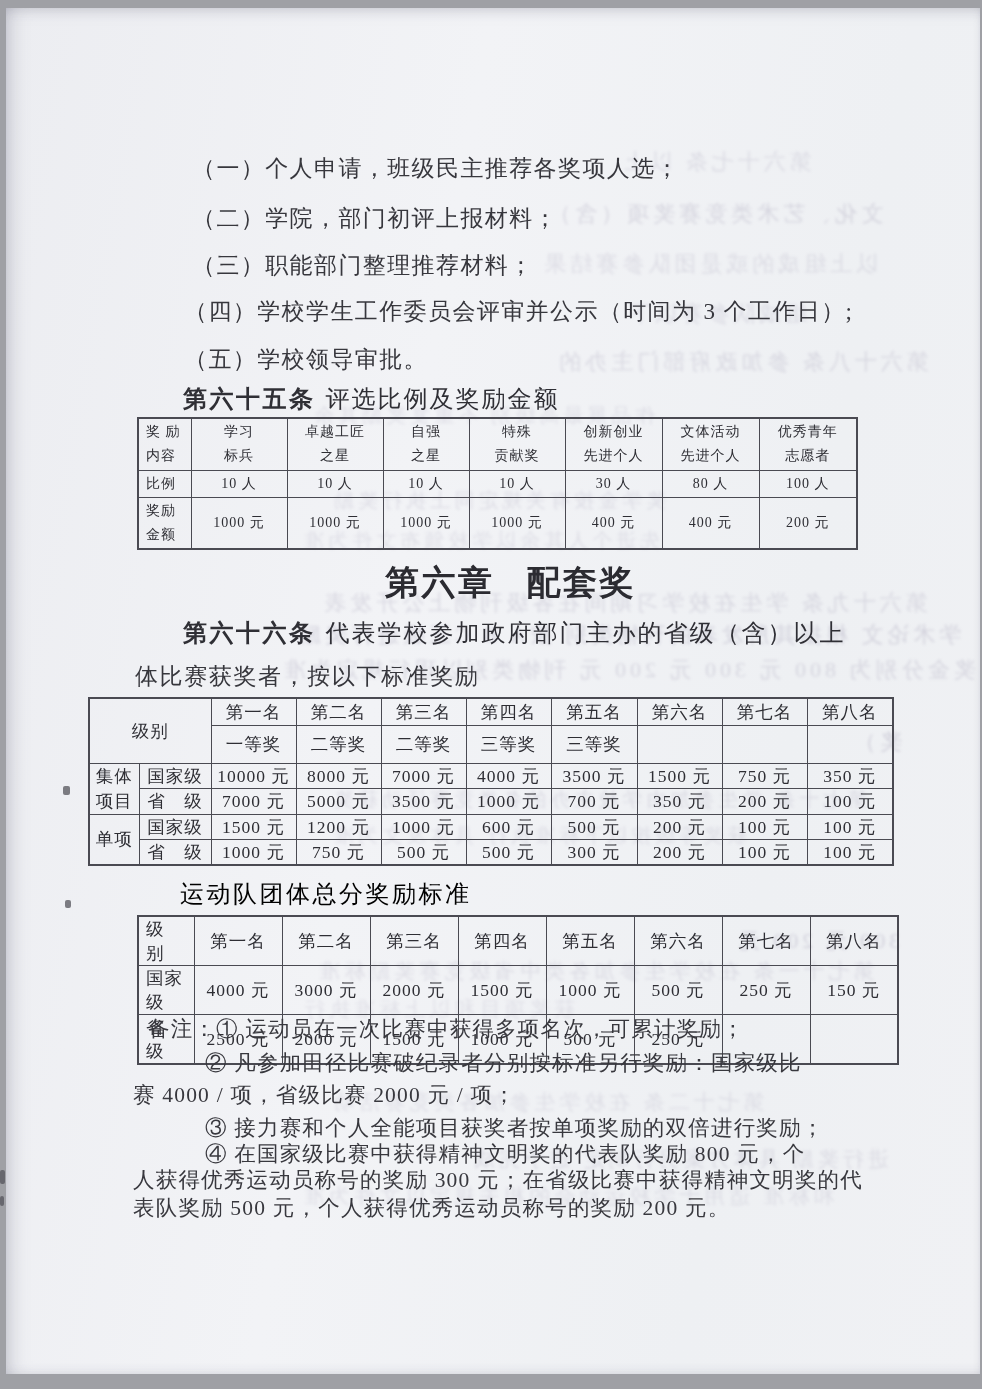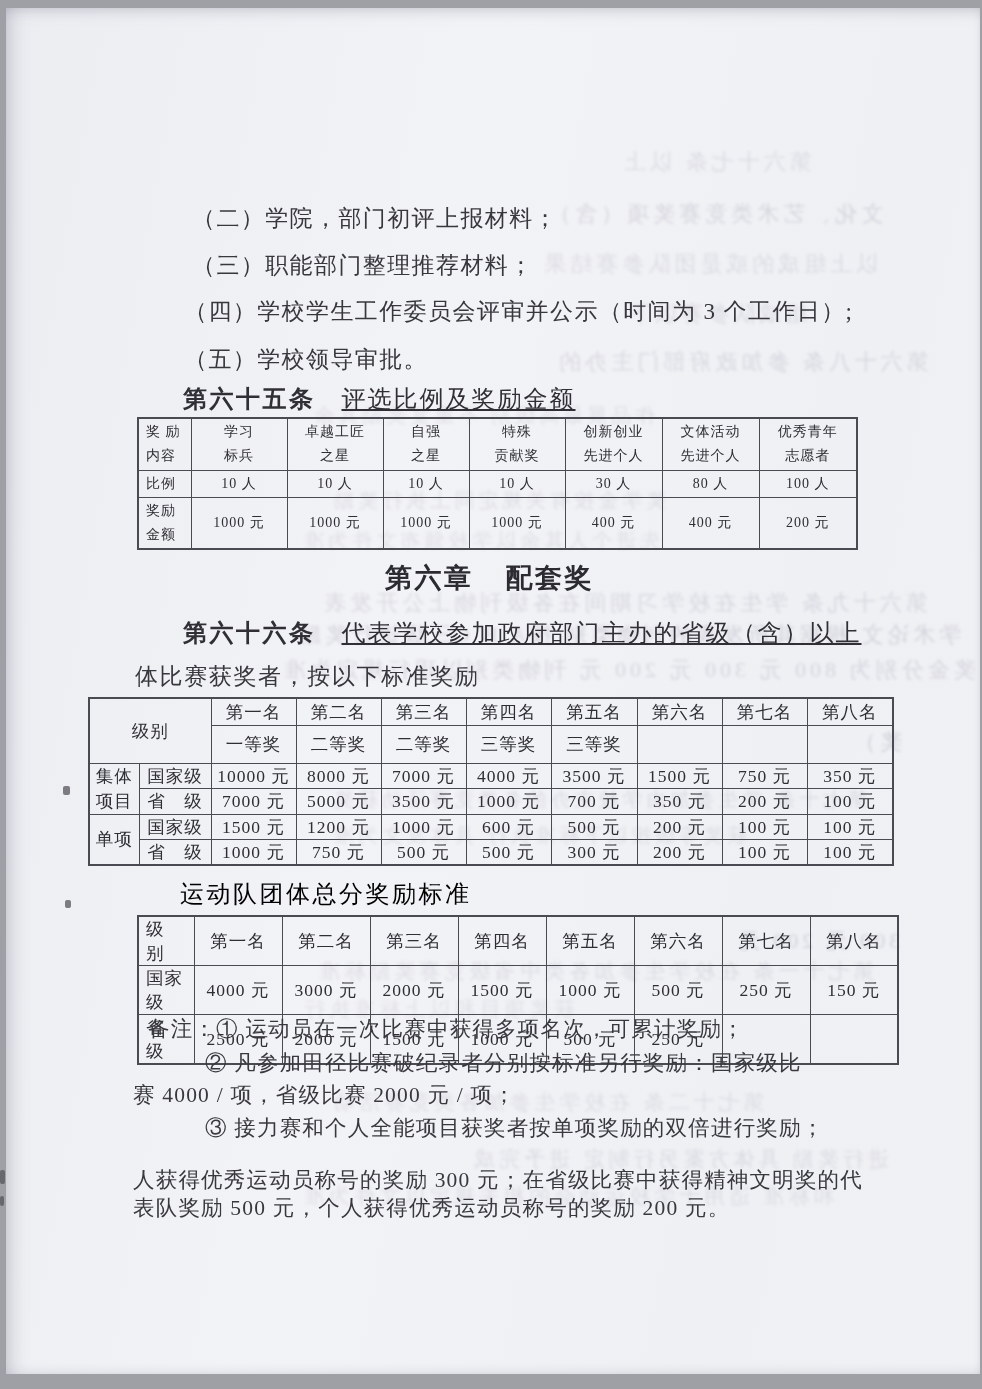--- a/index.html
+++ b/index.html
@@ -10,22 +10,22 @@
          box-shadow:inset 14px 0 22px -14px rgba(96,96,118,.40),
                     inset 0 12px 16px -12px rgba(110,110,130,.35),
                     inset -6px 0 10px -8px rgba(120,120,140,.22),
                     inset 0 -8px 12px -10px rgba(120,120,140,.25);}
   .artifacts{position:absolute;inset:0;}
   .content{position:absolute;inset:0;}
   .line{position:absolute;white-space:nowrap;}
   .step{font-size:23px;letter-spacing:1.4px;color:#37373d;}
   .art-head{font-size:24px;color:#2f2f35;}
   .art-num{font-weight:700;letter-spacing:2.5px;}
-  .art-title{margin-left:20px;letter-spacing:2px;text-decoration:underline;}
-  .chapter{font-size:27px;font-weight:700;letter-spacing:2.5px;color:#2b2b31;}
+  .art-title{margin-left:4px;letter-spacing:2px;}
+  .chapter{font-size:34px;font-weight:700;letter-spacing:2.5px;color:#2b2b31;}
   .chapter-gap{display:inline-block;width:32px;}
   .body-line{font-size:23px;letter-spacing:1.6px;color:#36363c;}
   .team-title{font-size:24px;letter-spacing:2.5px;color:#000000;}
   .note{font-size:21.5px;letter-spacing:1.2px;color:#38383e;}
   .pagenum{left:0;top:1272px;width:982px;text-align:center;
            font-family:"Liberation Sans","DejaVu Sans",sans-serif;
            font-size:17px;color:#46464c;letter-spacing:1px;}
   table{position:absolute;border-collapse:collapse;table-layout:fixed;
         border:2px solid #4a4a52;background:transparent;}
   td{border:1px solid #4a4a52;text-align:center;vertical-align:middle;
@@ -67,20 +67,21 @@
       <span class="bleed" style="left: 470px; top: 1145px; font-size: 21px; opacity: 0.2;">进行奖励 具体方案另行制定 进予完成</span>
       <span class="bleed" style="left: 300px; top: 1182px; font-size: 21px; opacity: 0.18;">和标准 适用于学校运动会的相关规定以文件为准</span>
       <div class="speck" style="left: 63px; top: 786px; width: 7px; height: 9px;"></div>
       <div class="speck" style="left: 65px; top: 900px; width: 6px; height: 8px;"></div>
       <div class="speck" style="left: 0px; top: 1170px; width: 5px; height: 14px;"></div>
       <div class="speck" style="left: 0px; top: 1196px; width: 4px; height: 10px;"></div>
     </div>
 
   <div class="content">
 
+    <div class="line step" style="left:192px;top:153px">（一）个人申请，班级民主推荐各奖项人选；</div>
     <div class="line step" style="left:192px;top:203px">（二）学院，部门初评上报材料；</div>
     <div class="line step" style="left:192px;top:250px">（三）职能部门整理推荐材料；</div>
     <div class="line step" style="left:184px;top:296px">（四）学校学生工作委员会评审并公示（时间为 3 个工作日）;</div>
     <div class="line step" style="left:184px;top:344px">（五）学校领导审批。</div>
 
     <div class="line art-head" style="left:183px;top:383px">
       <span class="art-num">第六十五条</span>
       <span class="art-title">评选比例及奖励金额</span>
     </div>
 
@@ -281,17 +282,18 @@
         <td></td>
         <td></td>
       </tr>
     </tbody>
       </table>
 
     <div class="line note" style="left:148px;top:1014px">备注：① 运动员在一次比赛中获得多项名次，可累计奖励；</div>
     <div class="line note" style="left:205px;top:1048px">② 凡参加田径比赛破纪录者分别按标准另行奖励：国家级比</div>
     <div class="line note" style="left:133px;top:1080px">赛 4000 / 项，省级比赛 2000 元 / 项；</div>
     <div class="line note" style="left:205px;top:1113px">③ 接力赛和个人全能项目获奖者按单项奖励的双倍进行奖励；</div>
+    <div class="line note" style="left:205px;top:1139px">④ 在国家级比赛中获得精神文明奖的代表队奖励 800 元，个</div>
     <div class="line note" style="left:133px;top:1165px">人获得优秀运动员称号的奖励 300 元；在省级比赛中获得精神文明奖的代</div>
     <div class="line note" style="left:133px;top:1193px">表队奖励 500 元，个人获得优秀运动员称号的奖励 200 元。</div>
 
   </div>
 </div>
 
 </body></html>

